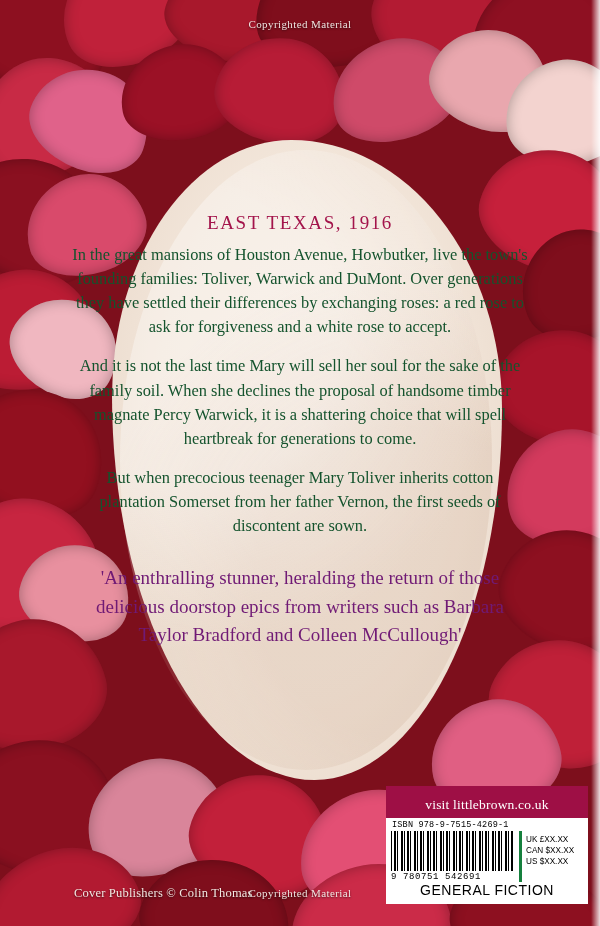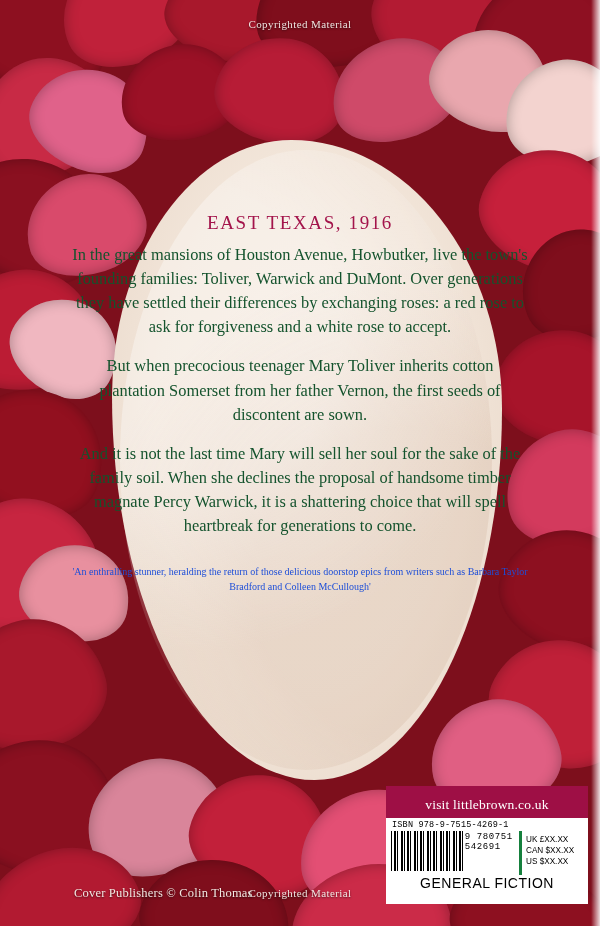--- a/index.html
+++ b/index.html
@@ -89,23 +89,23 @@
   .para {
     font-size: 16.4px;
     line-height: 1.47;
     margin: 0 0 15px 0;
     color: #14532d;
   }
   .para:last-of-type { margin-bottom: 0; }
 
   .quote {
     margin-top: 26px;
-    font-size: 10px;
+    font-size: 19px;
     line-height: 1.5;
-    color: #1d4ed8;
+    color: #701a75;
   }
   .quote-source {
     margin-top: 4px;
     font-size: 14.6px;
     font-weight: bold;
     font-style: italic;
     letter-spacing: 0.2px;
   }
 
   
@@ -146,21 +146,21 @@
     font-family: "Liberation Mono", monospace;
   }
   .barcode-row {
     flex: 1;
     display: flex;
   }
   .barcode-left {
     width: 128px;
     padding-left: 5px;
     display: flex;
-    flex-direction: row;
+    flex-direction: column;
   }
   .bars {
     height: 40px;
     width: 122px;
     background:
       repeating-linear-gradient(
         to right,
         #000 0px, #000 1px, #fff 1px, #fff 3px,
         #000 3px, #000 5px, #fff 5px, #fff 6px,
         #000 6px, #000 7px, #fff 7px, #fff 10px,
@@ -266,22 +266,22 @@
     <div class="paper"></div>
     <div class="paper-tex"></div>
   </div>
 
   <div class="watermark top">Copyrighted Material</div>
   <div class="watermark bottom">Copyrighted Material</div>
 
   <div class="blurb">
     <h2 class="headline">EAST TEXAS, 1916</h2>
     <p class="para">In the great mansions of Houston Avenue, Howbutker, live the town's founding families: Toliver, Warwick and DuMont. Over generations they have settled their differences by exchanging roses: a red rose to ask for forgiveness and a white rose to accept.</p>
+    <p class="para">And it is not the last time Mary will sell her soul for the sake of the family soil. When she declines the proposal of handsome timber magnate Percy Warwick, it is a shattering choice that will spell heartbreak for generations to come.</p>
     <p class="para">But when precocious teenager Mary Toliver inherits cotton plantation Somerset from her father Vernon, the first seeds of discontent are sown.</p>
-    <p class="para">And it is not the last time Mary will sell her soul for the sake of the family soil. When she declines the proposal of handsome timber magnate Percy Warwick, it is a shattering choice that will spell heartbreak for generations to come.</p>
     <div class="quote">'An enthralling stunner, heralding the return of those delicious doorstop epics from writers such as Barbara Taylor Bradford and Colleen McCullough'</div>
   </div>
 
   <div class="pub-band">
     <span>visit littlebrown.co.uk</span>
   </div>
 
   <div class="barcode-block">
     <div class="isbn-line">ISBN 978-9-7515-4269-1</div>
     <div class="barcode-row">

